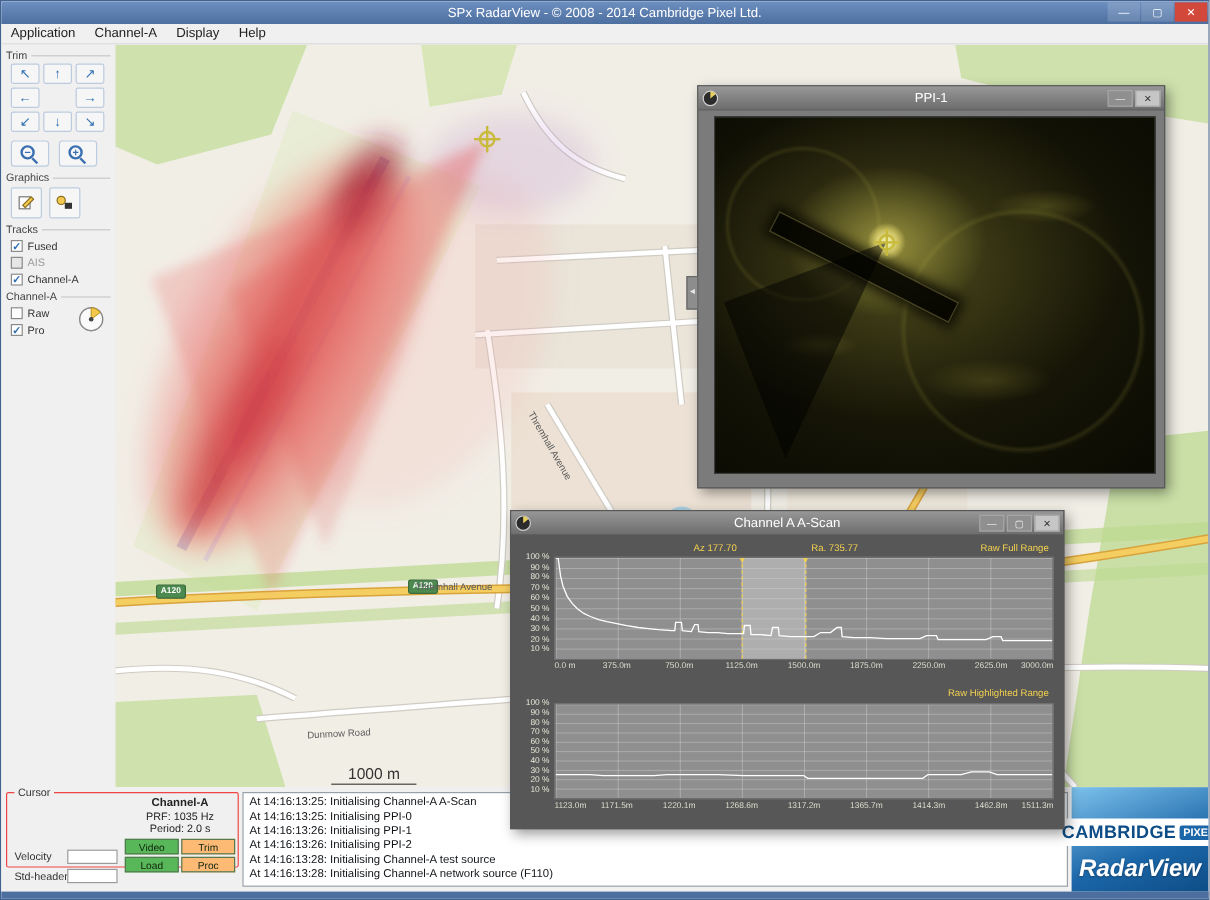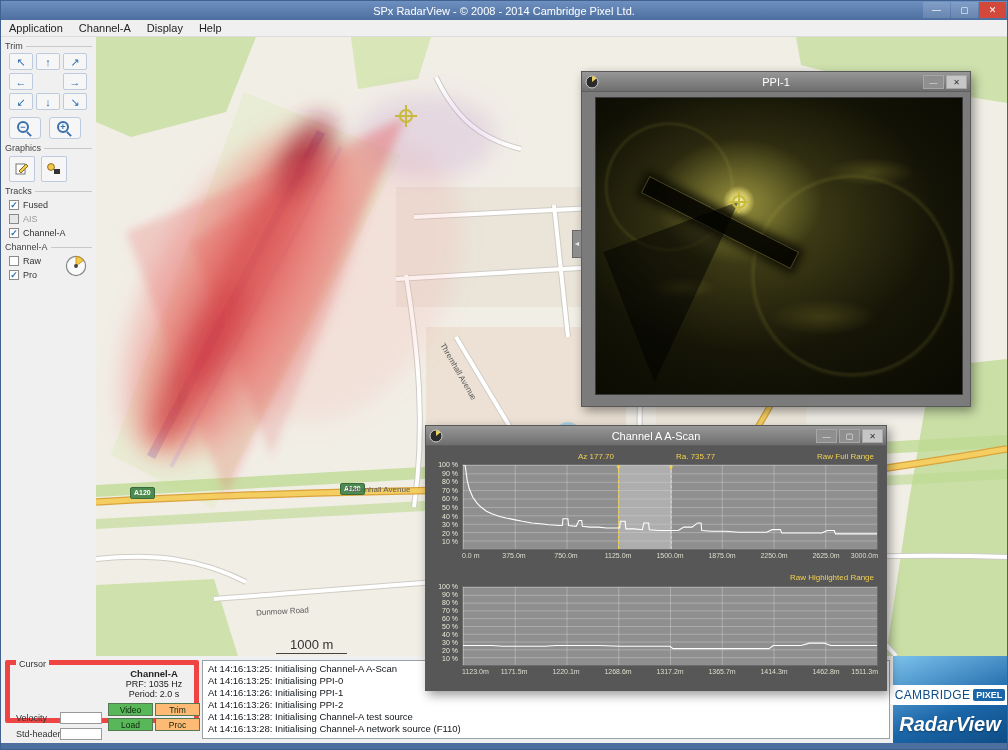--- a/index.html
+++ b/index.html
@@ -93,32 +93,32 @@
     linear-gradient(to right, rgba(255,255,255,.26) 1px, transparent 1px),
     linear-gradient(to bottom, rgba(255,255,255,.26) 1px, transparent 1px);
     background-size:12.5% 100%,100% 10%;overflow:visible}
   .plot svg{position:absolute;inset:0;width:100%;height:100%}
   .band{position:absolute;top:0;bottom:0;background:rgba(218,218,218,.42);border-left:1px dashed #f2d050;border-right:1px dashed #f2d050}
   .bm{position:absolute;top:-1px;font-size:7px;color:#f2d050;line-height:7px}
   .bm.l{left:-4px}.bm.r{right:-4px}
 
   
   .bottombar{position:absolute;left:0;top:655px;width:1008px;height:87px;background:#f0f0f0;z-index:5}
-  .groupbox{position:absolute;left:4px;top:4px;width:194px;height:63px;border:5px solid #ef4444;border-radius:2px}
+  .groupbox{position:absolute;left:4px;top:4px;width:194px;height:63px;border:1px solid #ef4444;border-radius:2px}
   .gb-label{position:absolute;top:-6px;left:6px;background:#f0f0f0;padding:0 3px;font-size:9px;color:#333}
   .cur-field{position:absolute;font-size:9px;color:#333}
   .cur-box{position:absolute;width:42px;height:12px;background:#fff;border:1px solid #9a9a9a}
   .chan-col{position:absolute;left:96px;top:2px;width:96px;font-size:9px;color:#222;text-align:center}
   .chan-title{font-weight:bold;font-size:9.5px;margin-top:1px}
   .status-cells{display:grid;grid-template-columns:45px 45px;gap:2px;margin:4px 0 0 2px}
   .status-cell{height:13px;font-size:8.5px;text-align:center;line-height:12px;color:#10240f;border:1px solid #557a52;cursor:pointer}
   .logbox{position:absolute;left:201px;top:4px;width:688px;height:79px;background:#fff;border:1px solid #98a0a8;font-size:9.5px;line-height:12px;padding:2px 5px;color:#12161a;overflow:hidden}
   .brand{position:absolute;left:892px;top:0;width:114px;height:87px;background:linear-gradient(160deg,#7dc2ec,#1b66a8 62%,#0e4d86);display:flex;flex-direction:column;align-items:center;justify-content:flex-end;padding-bottom:7px}
   .brand-box{background:#fff;border-radius:3px;padding:3px 5px;display:flex;align-items:center;gap:3px;margin-bottom:8px}
-  .brand-cam{color:#0e4d86;font-weight:normal;font-size:12px;letter-spacing:.3px}
+  .brand-cam{color:#0e4d86;font-weight:bold;font-size:15px;letter-spacing:.3px}
   .brand-pix{background:#1b66a8;color:#fff;font-weight:bold;font-size:9px;padding:1px 3px;border-radius:2px}
   .brand-product{color:#fff;font-size:20px;font-weight:bold;font-style:italic;text-shadow:0 1px 2px rgba(0,0,0,.35)}
   .bstrip{position:absolute;left:0;top:742px;width:1008px;height:8px;background:#4d6fa0;z-index:6}
 </style>
 </head>
 <body>
 
 <div class="window">
 
   <div class="titlebar">

